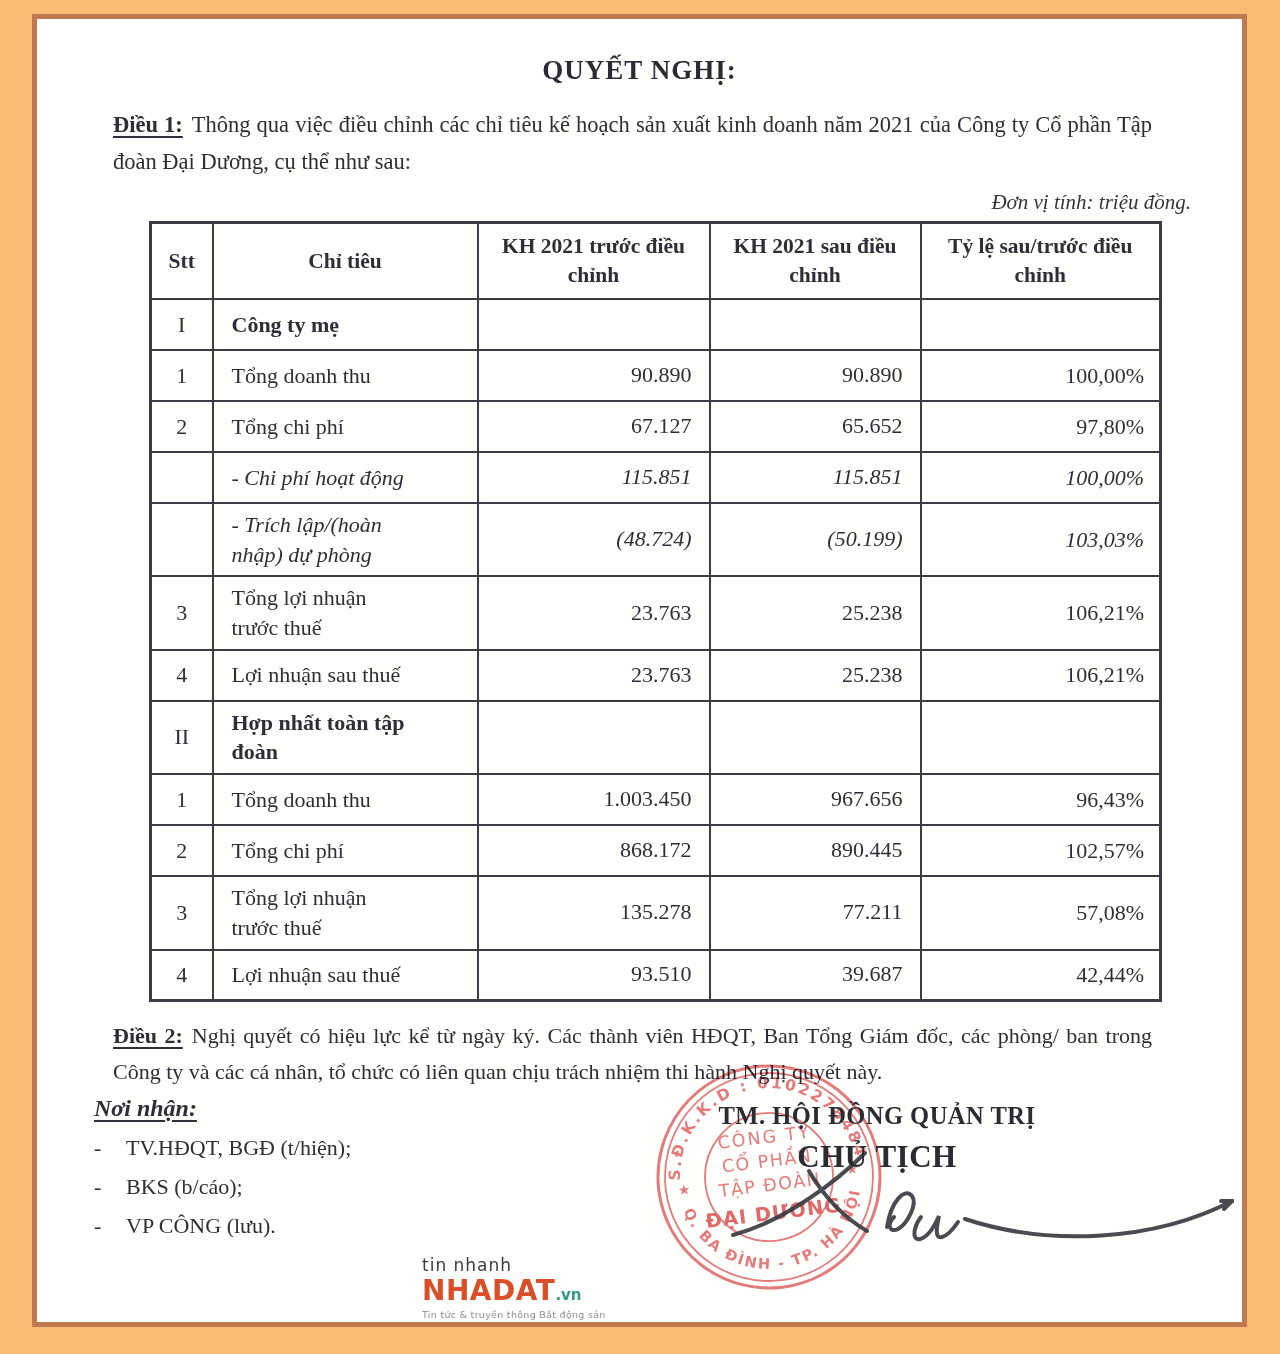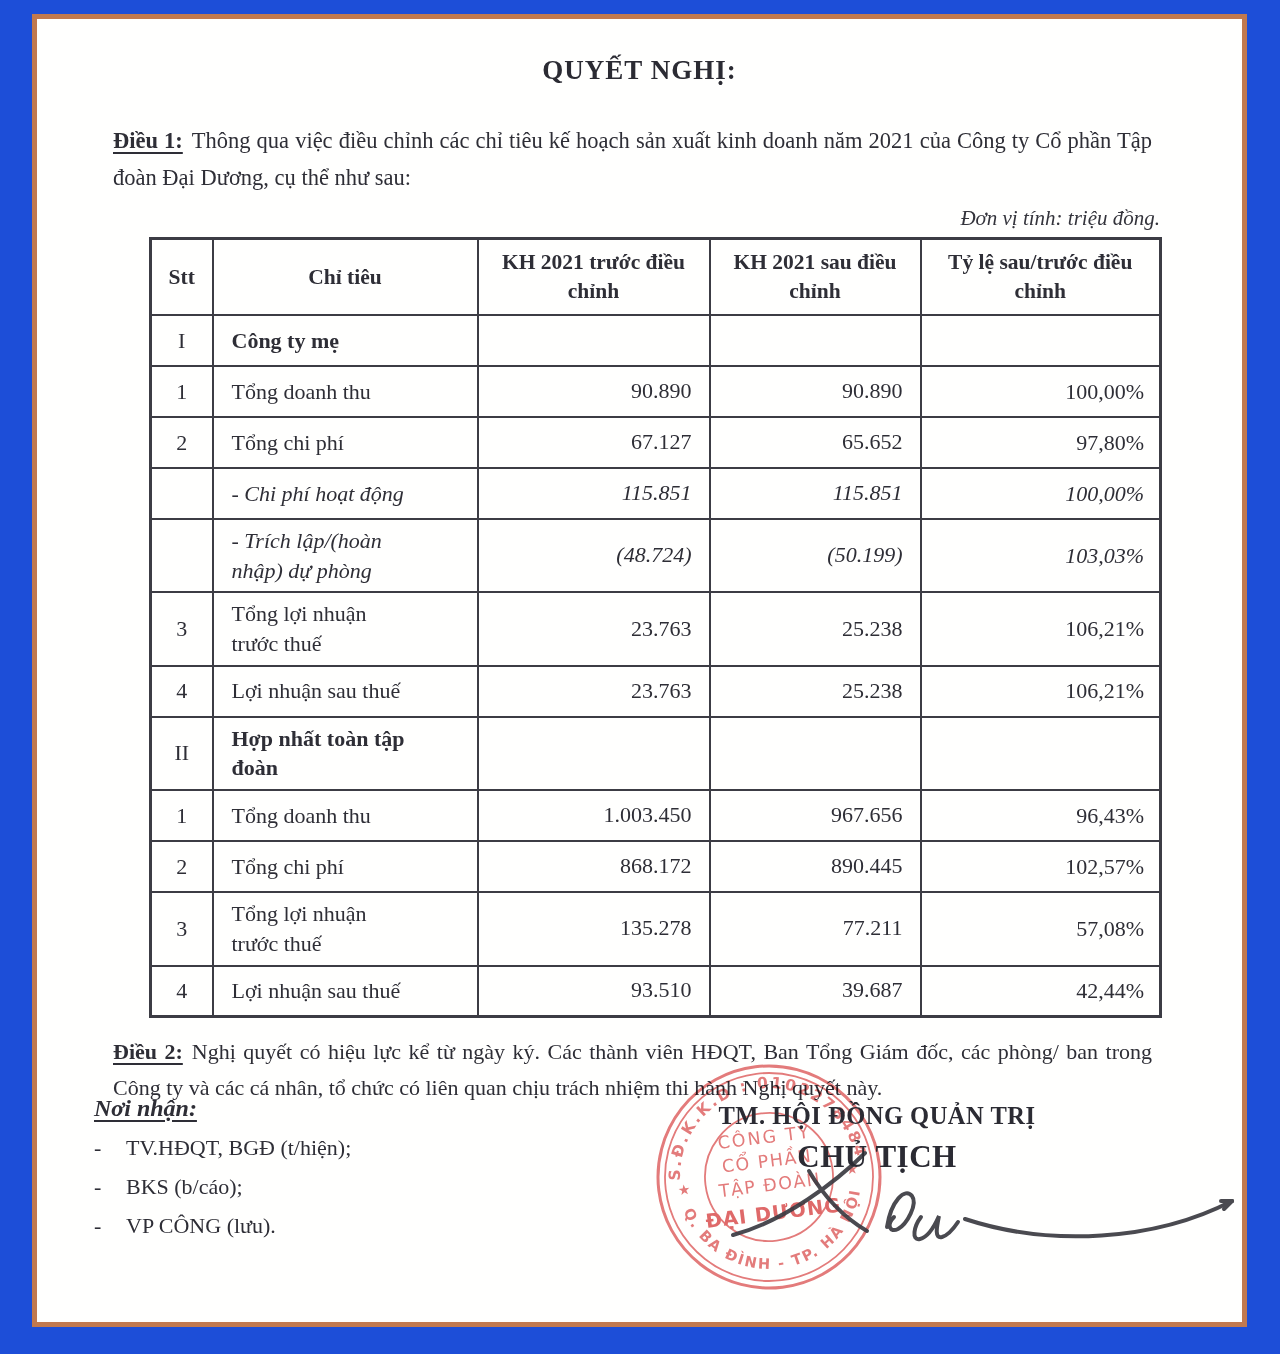--- a/index.html
+++ b/index.html
@@ -1,33 +1,33 @@
 <!DOCTYPE html>
 <html><head>
 <meta charset="utf-8">
 <style>
   html,body{margin:0;padding:0;background:#ffffff;}
   .page{
-    position:relative;width:1280px;height:1354px;background:#1d4ed8;overflow:hidden;
+    position:relative;width:1280px;height:1354px;background:#fdba74;overflow:hidden;
     font-family:"Liberation Serif","DejaVu Serif",serif;color:#2e2e36;
   }
   .frame{
     position:absolute;left:32px;top:14px;width:1205px;height:1303px;
     border:5px solid #c1794f;background:#fffffe;
   }
   .doc-title{
     margin:36px 0 0 0;text-align:center;font-size:27px;font-weight:bold;
     letter-spacing:1px;color:#2b2b33;
   }
   .article{
-    margin:36px 90px 0 76px;font-size:22.5px;line-height:37px;text-align:justify;
+    margin:20px 90px 0 76px;font-size:22.5px;line-height:37px;text-align:justify;
   }
   .art-label{font-weight:bold;text-decoration:underline;text-underline-offset:4px;margin-right:9px;}
   .unit-note{
-    margin:10px 82px 0 0;text-align:right;font-style:italic;font-size:21px;color:#34343c;
+    margin:10px 51px 0 0;text-align:right;font-style:italic;font-size:21px;color:#34343c;
   }
   table.kpi{
     margin:6px 0 0 112px;width:1010px;border-collapse:collapse;table-layout:fixed;
     border:3px solid #3c3c44;font-size:22px;color:#2e2e36;
   }
   table.kpi td,table.kpi th{border:2px solid #3c3c44;vertical-align:middle;}
   table.kpi th{font-size:21.5px;font-weight:bold;line-height:1.35;padding:8px 4px;height:58px;}
   .c-stt{text-align:center;}
   .c-label{text-align:left;padding:6px 60px 6px 18px;line-height:1.35;}
   .c-num{text-align:right;padding:5px 17px 6px 4px;}
@@ -223,15 +223,20 @@
         <path d="M507,58 l-11,0"></path>
         <path d="M507,58 l-8,8"></path>
       </g>
     </svg>
 
     <div class="sig-block">
       <div class="sig-line1">TM. HỘI ĐỒNG QUẢN TRỊ</div>
       <div class="sig-line2">CHỦ TỊCH</div>
     </div>
 
+    <div class="wm">
+      <div class="wm-top">tin nhanh</div>
+      <div class="wm-brandline"><span class="wm-brand">NHADAT</span><span class="wm-tld">.vn</span></div>
+      <div class="wm-tag">Tin tức &amp; truyền thông Bất động sản</div>
+    </div>
 
   </div>
 </div>
 
 </body></html>

